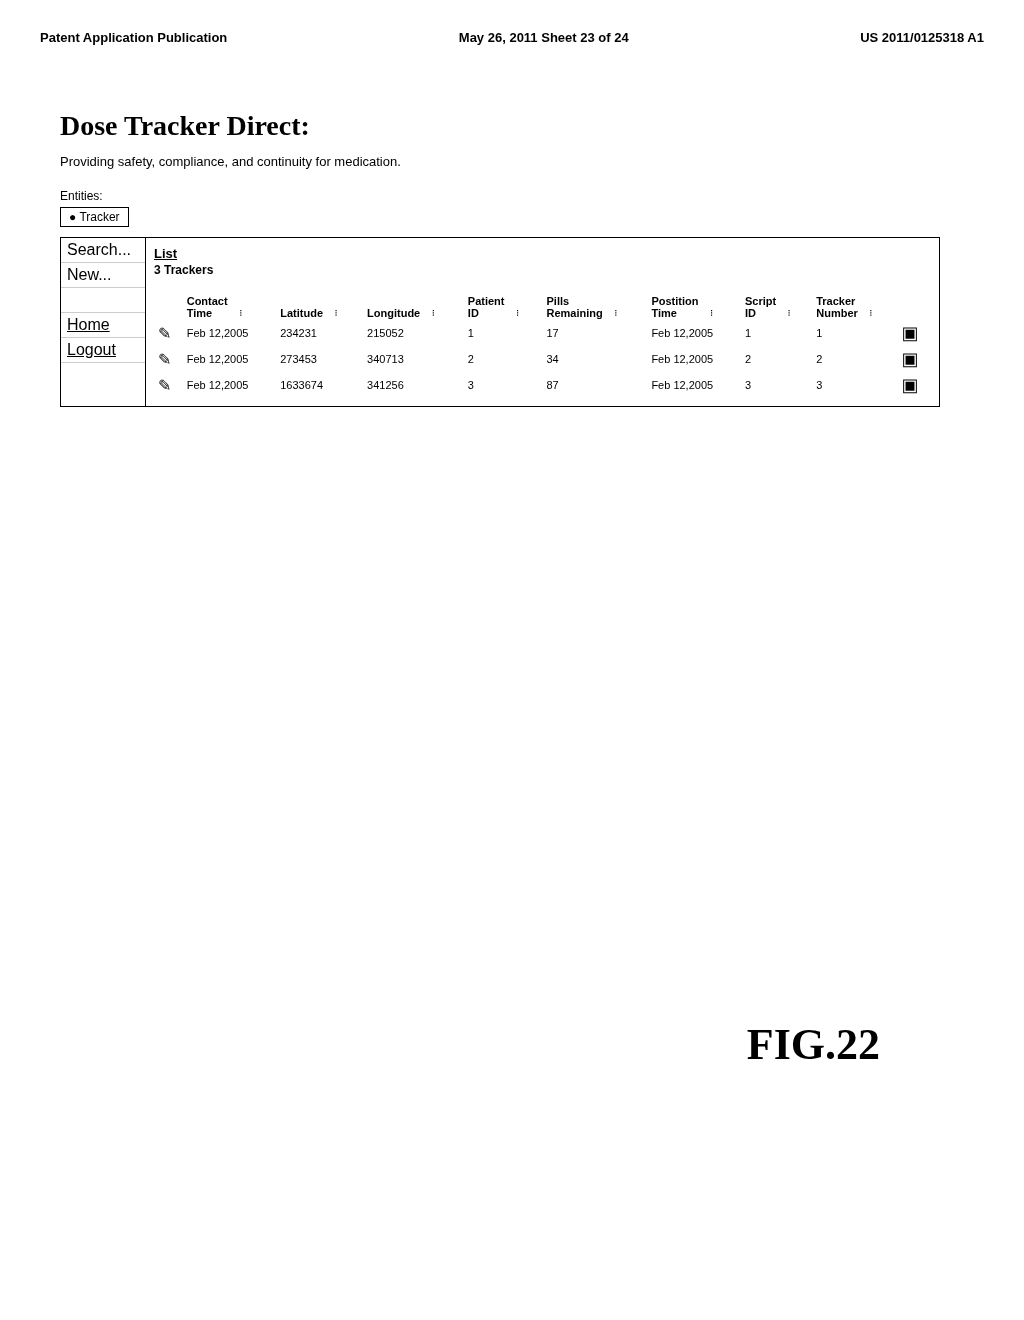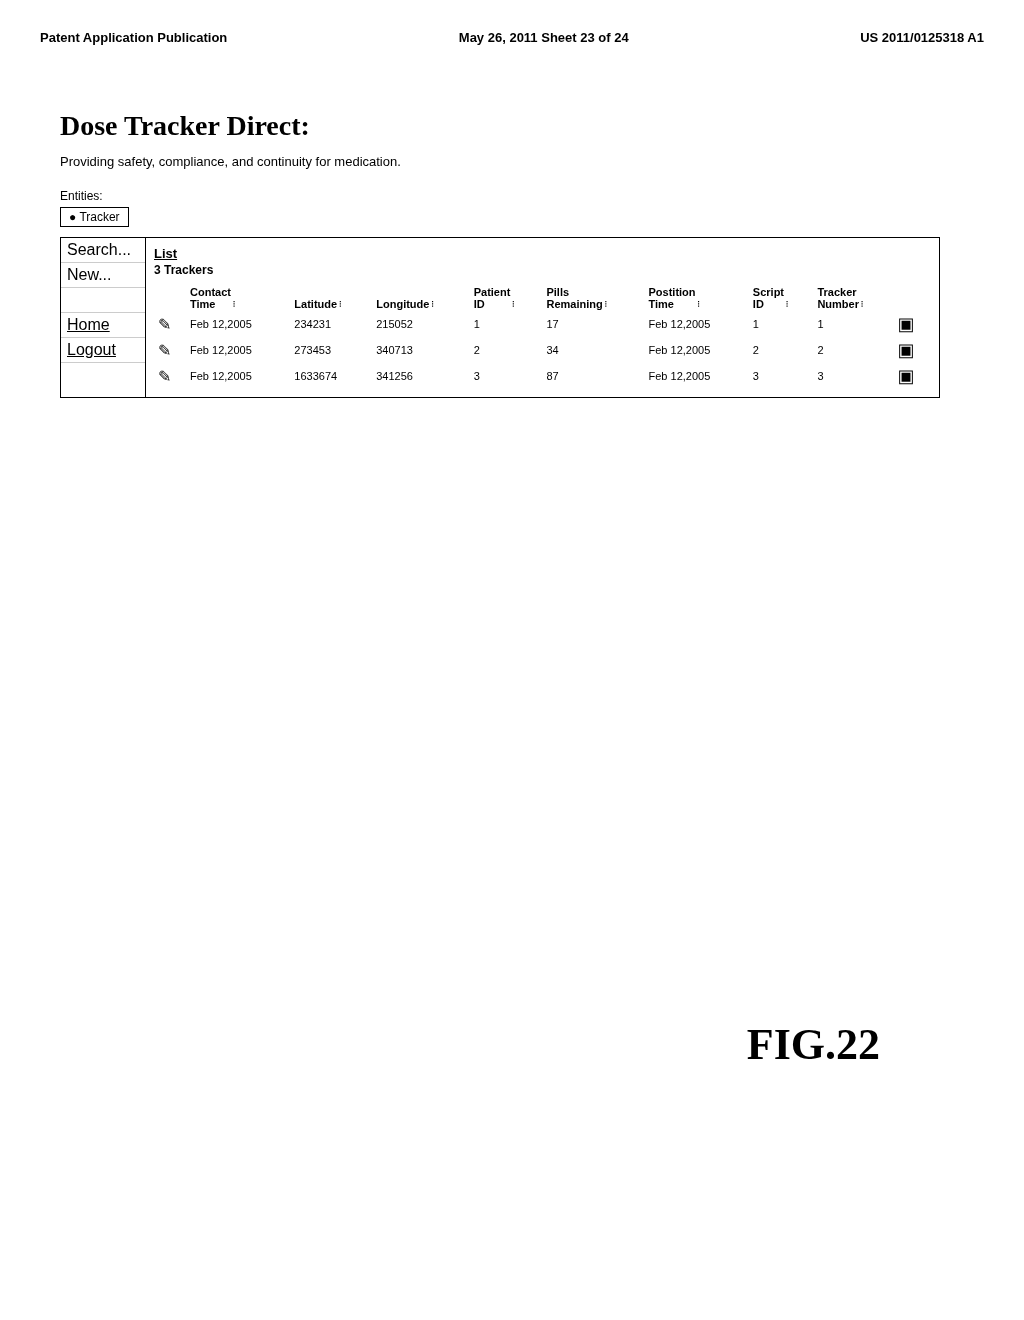--- a/index.html
+++ b/index.html
@@ -156,21 +156,22 @@
       right: 144px;
       font-size: 44px;
       font-weight: bold;
       font-family: 'Times New Roman', serif;
     }
 
     
     .th-inner {
       display: flex;
       align-items: flex-end;
-      gap: 2px;
+      gap: 12px;
+      margin-top: 9px;
     }
 
     .sort-bars {
       font-size: 8px;
       line-height: 1;
       color: #000;
       margin-bottom: 1px;
     }
   </style>
 </head>

